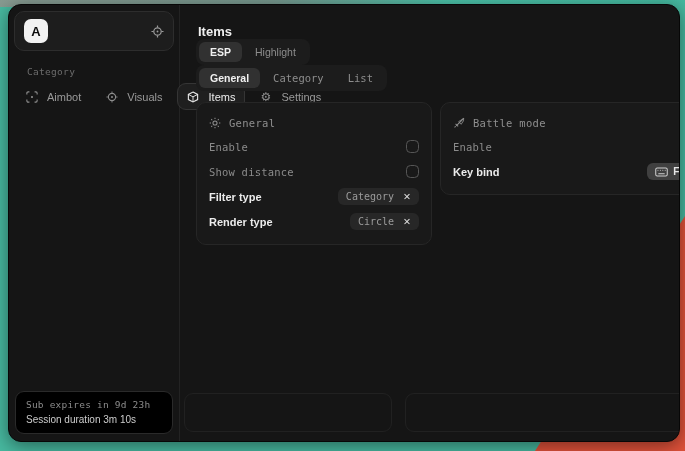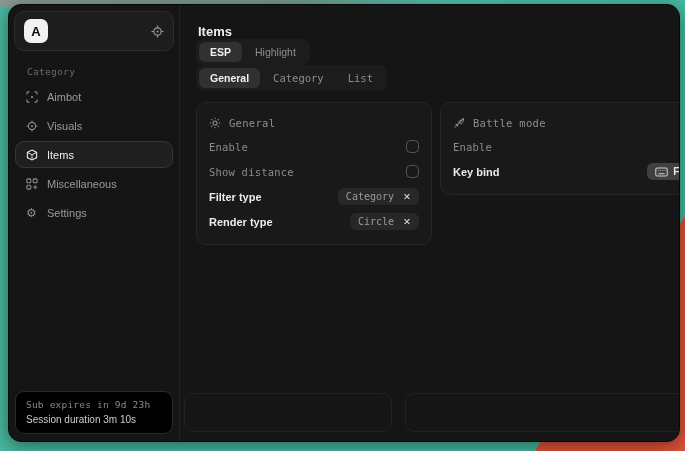--- a/index.html
+++ b/index.html
@@ -23,21 +23,21 @@
   .profile-card { height:40px; background:#1d1d1d; border:1px solid #2d2d2d; border-radius:10px;
     display:flex; align-items:center; gap:8px; padding:0 9px; }
   .logo { width:24px; height:24px; background:#f2f2f2; border-radius:7px; color:#0c0c0c;
     font-weight:bold; font-size:13px; display:flex; align-items:center; justify-content:center; }
   .profile-text { display:flex; flex-direction:column; gap:1px; }
   .profile-title { font-size:11px; font-weight:bold; color:#ededed; }
   .profile-sub { font-size:9.5px; color:#8a8a8a; }
   .profile-pin { margin-left:auto; color:#9a9a9a; display:flex; }
 
   .section-label { margin:15px 0 6px 13px; font-size:9.5px; color:#6c6c6c; letter-spacing:.3px; }
-  .nav { display:flex; flex-direction:column; gap:2px; }
+  .nav { display:flex; flex-direction:row; gap:2px; }
   .nav-item { height:27px; display:flex; align-items:center; gap:9px; padding:0 9px; margin:0 1px;
     color:#9a9a9a; font-size:11px; border:1px solid transparent; border-radius:9px; cursor:default; }
   .nav-item .nav-icon { display:flex; width:13px; justify-content:center; color:#8d8d8d; }
   .nav-item.selected { background:#1f1f1f; border-color:#353535; color:#ededed; }
   .nav-item.selected .nav-icon { color:#e8e8e8; }
   .gear-glyph { font-size:12px; line-height:1; }
 
   .side-spacer { flex:1; }
   .footer-card { border:1px solid #2a2a2a; border-radius:9px; padding:7px 10px 8px; margin:0 1px;
     display:flex; flex-direction:column; gap:4px; background:#000000; }
@@ -129,31 +129,20 @@
         <div class="nav-item selected">
           <span class="nav-icon">
             <svg width="12" height="12" viewBox="0 0 14 14" fill="none" stroke="currentColor" stroke-width="1.3">
               <path d="M7 1.2 12.4 4v6L7 12.8 1.6 10V4Z"></path>
               <path d="M1.6 4 7 6.8 12.4 4M7 6.8v6" stroke-width="1.1"></path>
             </svg>
           </span>
           <span>Items</span>
         </div>
 
-        <div class="nav-item">
-          <span class="nav-icon">
-            <svg width="12" height="12" viewBox="0 0 14 14" fill="none" stroke="currentColor" stroke-width="1.3">
-              <rect x="1" y="1" width="4.6" height="4.6" rx="1.2"></rect>
-              <rect x="8.4" y="1" width="4.6" height="4.6" rx="1.2"></rect>
-              <rect x="1" y="8.4" width="4.6" height="4.6" rx="1.2"></rect>
-              <path d="M10.7 8.4v4.6M8.4 10.7h4.6" stroke-width="1.2"></path>
-            </svg>
-          </span>
-          <span>Miscellaneous</span>
-        </div>
 
         <div class="nav-item">
           <span class="nav-icon">
               <span class="gear-glyph">⚙</span>
             </span>
           <span>Settings</span>
         </div>
       </div>
 
       <div class="side-spacer"></div>

